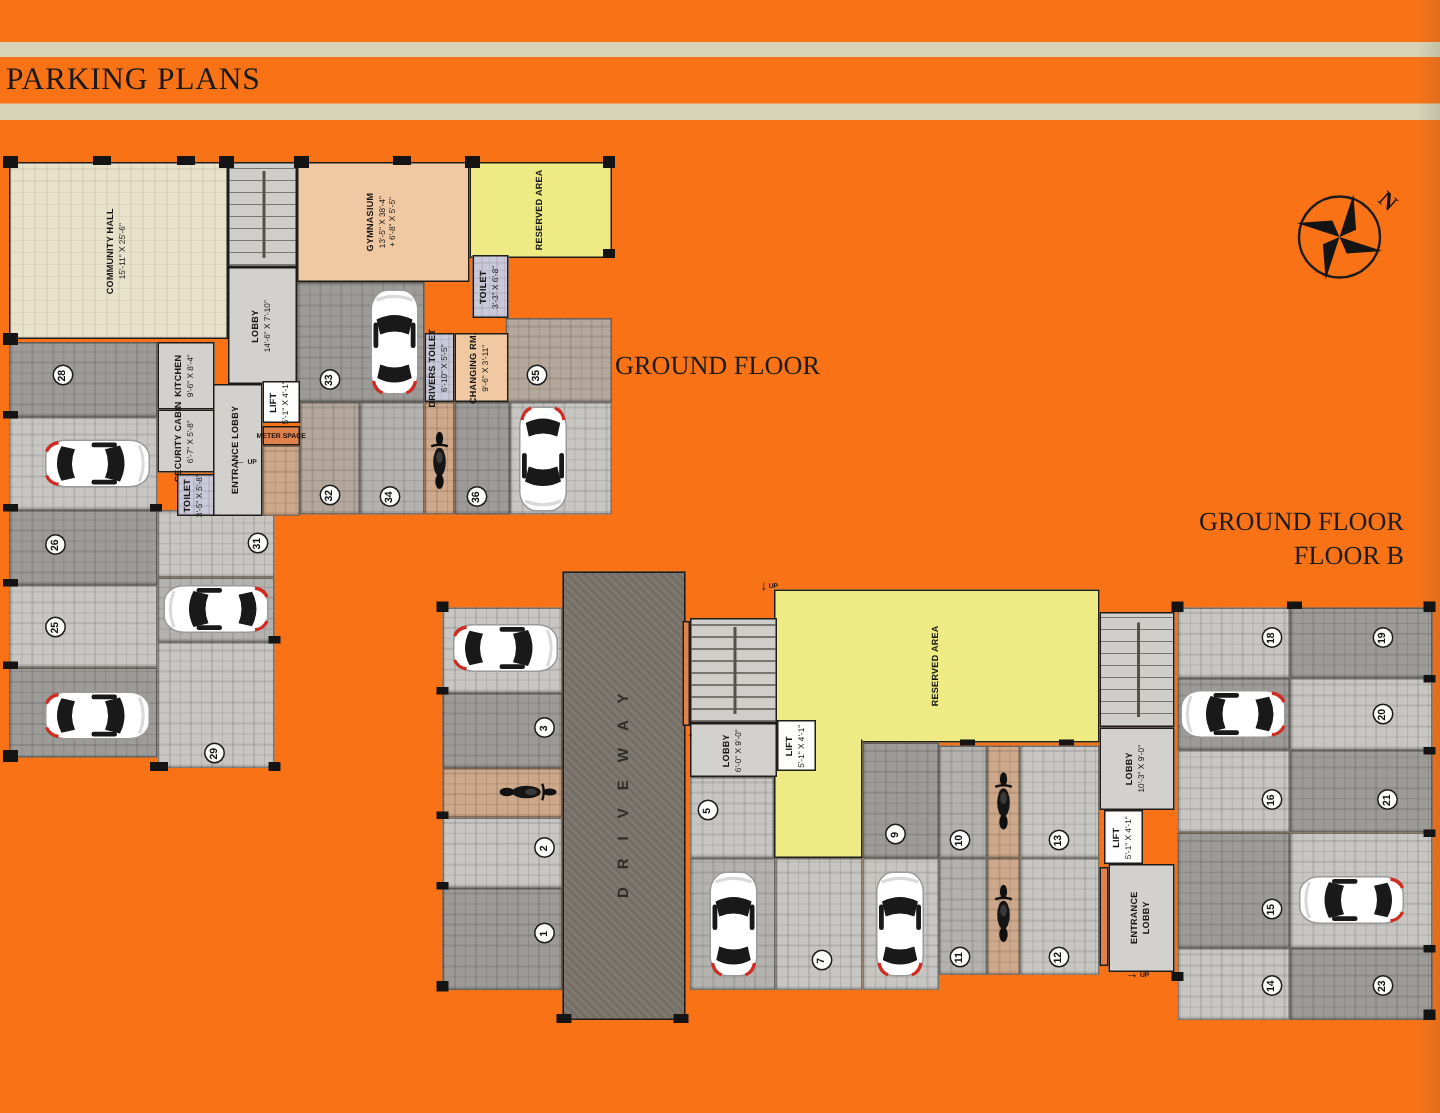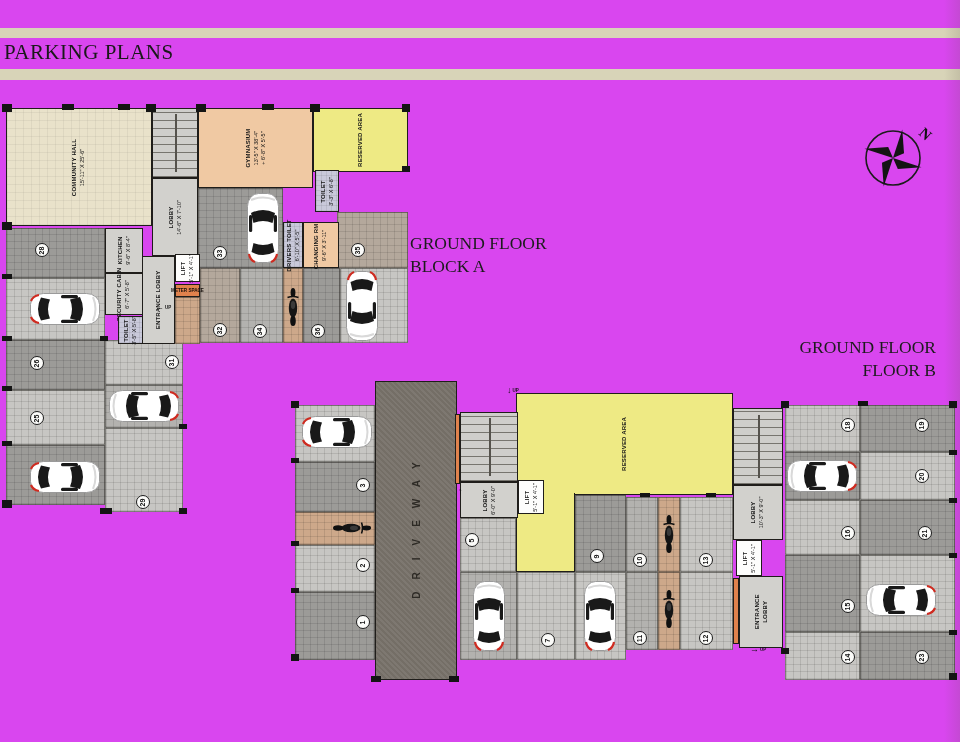--- a/index.html
+++ b/index.html
@@ -1,16 +1,16 @@
 <!DOCTYPE html>
 <html><head>
 <meta charset="utf-8">
 <style>
   html,body{margin:0;padding:0;background:#e9e7e0;}
-  .page{position:relative;width:960px;height:742px;background:#d946ef;overflow:hidden;
+  .page{position:relative;width:960px;height:742px;background:#f97316;overflow:hidden;
         font-family:"Liberation Sans","DejaVu Sans",sans-serif;}
   .bar{position:absolute;left:0;width:100%;background:#d8d4b8;}
   .bar1{top:28px;height:10px;}
   .bar2{top:69px;height:11px;}
   .main-title{position:absolute;left:4px;top:40px;font-family:"Liberation Serif","DejaVu Serif",serif;
         font-size:21px;color:#191919;letter-spacing:.5px;}
   .plan-heading{position:absolute;font-family:"Liberation Serif","DejaVu Serif",serif;
         font-size:17.5px;line-height:1.32;color:#1c1c1c;}
   .head-a{left:410px;top:232px;text-align:left;}
   .head-b{left:760px;top:336px;width:176px;text-align:right;}
@@ -79,21 +79,20 @@
         <path d="M38 46 L68 46 L46 55 Z" fill="#141414"></path>
         <path d="M38 46 L38 76 L29 54 Z" fill="#141414"></path>
         <path d="M38 46 L8 46 L30 37 Z" fill="#141414"></path>
       </g>
       <text x="63" y="22" font-size="15" font-weight="bold" fill="#111" font-family="Liberation Serif, DejaVu Serif, serif" transform="rotate(42 63 22)">N</text>
     </svg>
   </div>
 
   <div class="plan-heading head-a">
     <div>GROUND FLOOR</div>
-    <div>BLOCK A</div>
   </div>
   <div class="plan-heading head-b">
     <div>GROUND FLOOR</div>
     <div>FLOOR B</div>
   </div>
 
   <div id="plan" style="position:absolute;inset:0;">
 
     <div class="room bg-cream" style="left:6px;top:108px;width:146px;height:118px;">
       <div class="vlabel">

